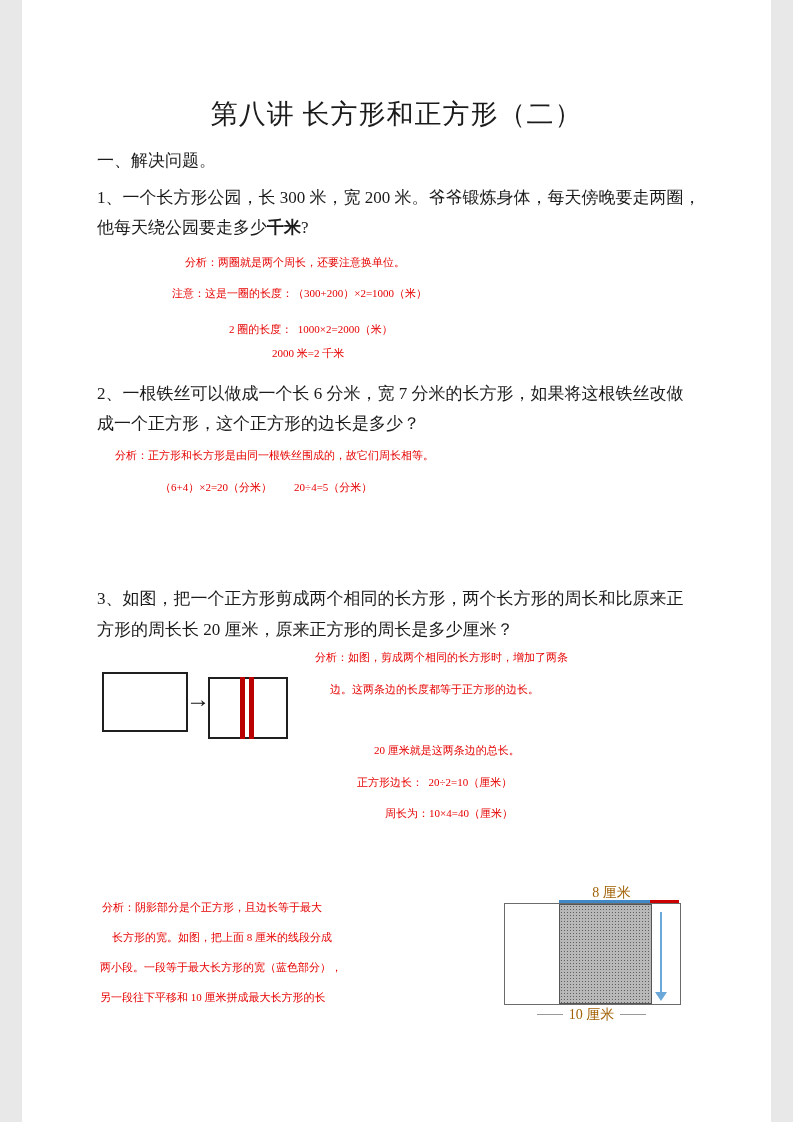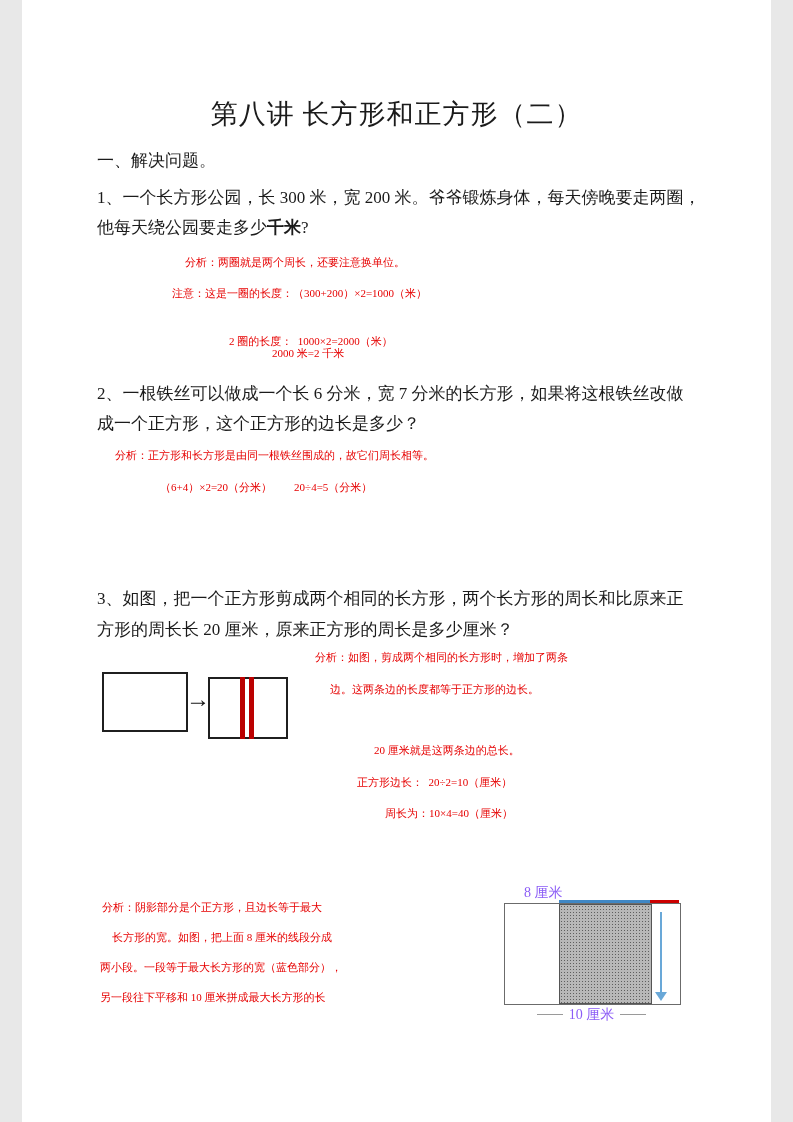--- a/index.html
+++ b/index.html
@@ -34,38 +34,38 @@
   }
   .f4-blue-line{background:#3f87c5;}
   .f4-red-line{background:#cc0000;}
   .f4-arrow-shaft{background:#69a8d8;}
   .f4-arrow-head{
     width:0;height:0;
     border-left:6px solid transparent;
     border-right:6px solid transparent;
     border-top:9px solid #69a8d8;
   }
-  .f4-label{font-size:14px;color:#8b5cf6;text-align:left;}
+  .f4-label{font-size:14px;color:#a16207;text-align:center;}
   .dim-row{display:flex;align-items:center;justify-content:center;gap:6px;}
   .dim-line{height:1px;background:#9a9a9a;width:26px;}
 </style>
 </head>
 <body>
 
 <div class="page">
 
   <div class="abs title" style="top:98px;left:0;">第八讲 长方形和正方形（二）</div>
 
   <div class="abs txt" style="top:150px;left:75px;">一、解决问题。</div>
 
   <div class="abs txt" style="top:187px;left:75px;">1、一个长方形公园，长 300 米，宽 200 米。爷爷锻炼身体，每天傍晚要走两圈，</div>
   <div class="abs txt" style="top:217px;left:75px;"><span>他每天绕公园要走多少</span><span class="bold">千米</span><span>?</span></div>
   <div class="abs red" style="top:256px;left:163px;">分析：两圈就是两个周长，还要注意换单位。</div>
   <div class="abs red" style="top:287px;left:150px;">注意：这是一圈的长度：（300+200）×2=1000（米）</div>
-  <div class="abs red" style="top:335px;left:207px;">2 圈的长度：  1000×2=2000（米）</div>
+  <div class="abs red" style="top:323px;left:207px;">2 圈的长度：  1000×2=2000（米）</div>
   <div class="abs red" style="top:347px;left:250px;">2000 米=2 千米</div>
 
   <div class="abs txt" style="top:383px;left:75px;">2、一根铁丝可以做成一个长 6 分米，宽 7 分米的长方形，如果将这根铁丝改做</div>
   <div class="abs red" style="top:449px;left:93px;">分析：正方形和长方形是由同一根铁丝围成的，故它们周长相等。</div>
   <div class="abs txt" style="top:413px;left:75px;">成一个正方形，这个正方形的边长是多少？</div>
   <div class="abs red" style="top:481px;left:138px;">（6+4）×2=20（分米）        20÷4=5（分米）</div>
 
   <div class="abs txt" style="top:588px;left:75px;">3、如图，把一个正方形剪成两个相同的长方形，两个长方形的周长和比原来正</div>
   <div class="abs txt" style="top:619px;left:75px;">方形的周长长 20 厘米，原来正方形的周长是多少厘米？</div>
 

